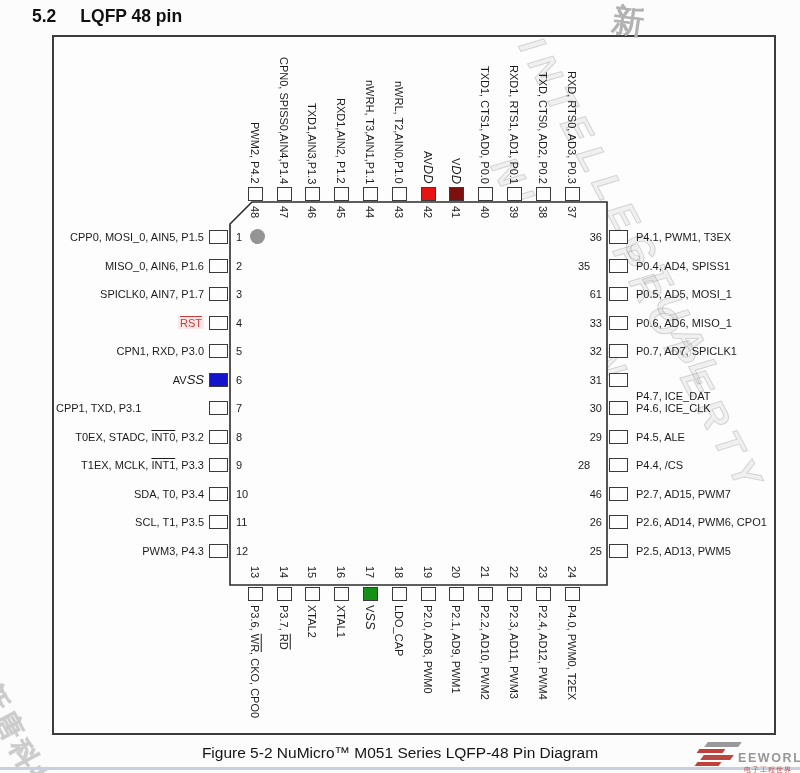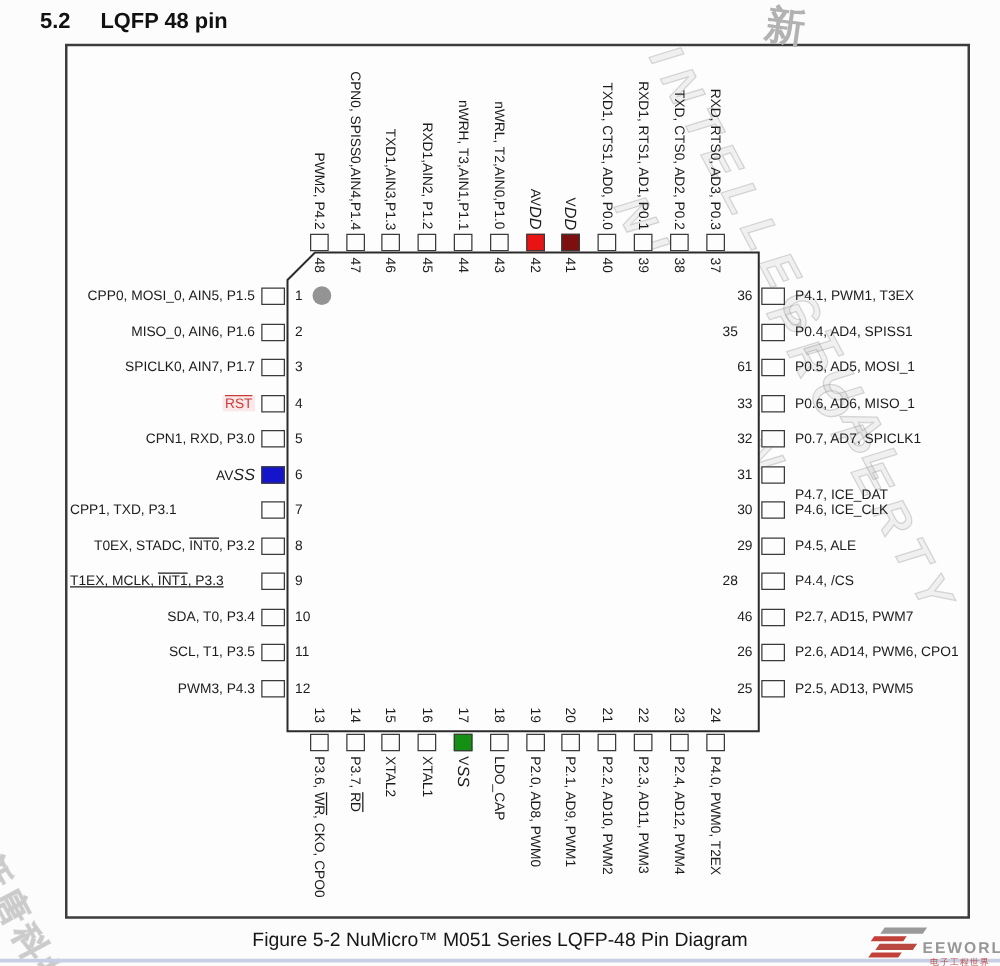--- a/index.html
+++ b/index.html
@@ -145,21 +145,21 @@
       <div class="pin-num" style="left: 236px; top: 373px;">6</div>
       <div class="pin-label" style="left: 56px; top: 373px; width: 148px; text-align: right;"><span>AV</span><span class="sub">SS</span></div>
       <div class="pin-sq h" style="left: 209px; top: 401px;"></div>
       <div class="pin-num" style="left: 236px; top: 401px;">7</div>
       <div class="pin-label" style="left: 56px; top: 401px; width: 148px; "><span>CPP1, TXD, P3.1</span></div>
       <div class="pin-sq h" style="left: 209px; top: 430px;"></div>
       <div class="pin-num" style="left: 236px; top: 430px;">8</div>
       <div class="pin-label" style="left: 56px; top: 430px; width: 148px; text-align: right;"><span>T0EX, STADC, </span><span class="ov">INT0</span><span>, P3.2</span></div>
       <div class="pin-sq h" style="left: 209px; top: 458px;"></div>
       <div class="pin-num" style="left: 236px; top: 458px;">9</div>
-      <div class="pin-label" style="left: 56px; top: 458px; width: 148px;  text-decoration: underline;"><span>T1EX, MCLK, </span><span class="ov">INT1</span><span>, P3.3</span></div>
+      <div class="pin-label" style="left: 56px; top: 458px; width: 148px; text-align: right;"><span>T1EX, MCLK, </span><span class="ov">INT1</span><span>, P3.3</span></div>
       <div class="pin-sq h" style="left: 209px; top: 487px;"></div>
       <div class="pin-num" style="left: 236px; top: 487px;">10</div>
       <div class="pin-label" style="left: 56px; top: 487px; width: 148px; text-align: right;"><span>SDA, T0, P3.4</span></div>
       <div class="pin-sq h" style="left: 209px; top: 515px;"></div>
       <div class="pin-num" style="left: 236px; top: 515px;">11</div>
       <div class="pin-label" style="left: 56px; top: 515px; width: 148px; text-align: right;"><span>SCL, T1, P3.5</span></div>
       <div class="pin-sq h" style="left: 209px; top: 544px;"></div>
       <div class="pin-num" style="left: 236px; top: 544px;">12</div>
       <div class="pin-label" style="left: 56px; top: 544px; width: 148px; text-align: right;"><span>PWM3, P4.3</span></div>
       <div class="pin-sq h" style="left: 609px; top: 230px;"></div>

